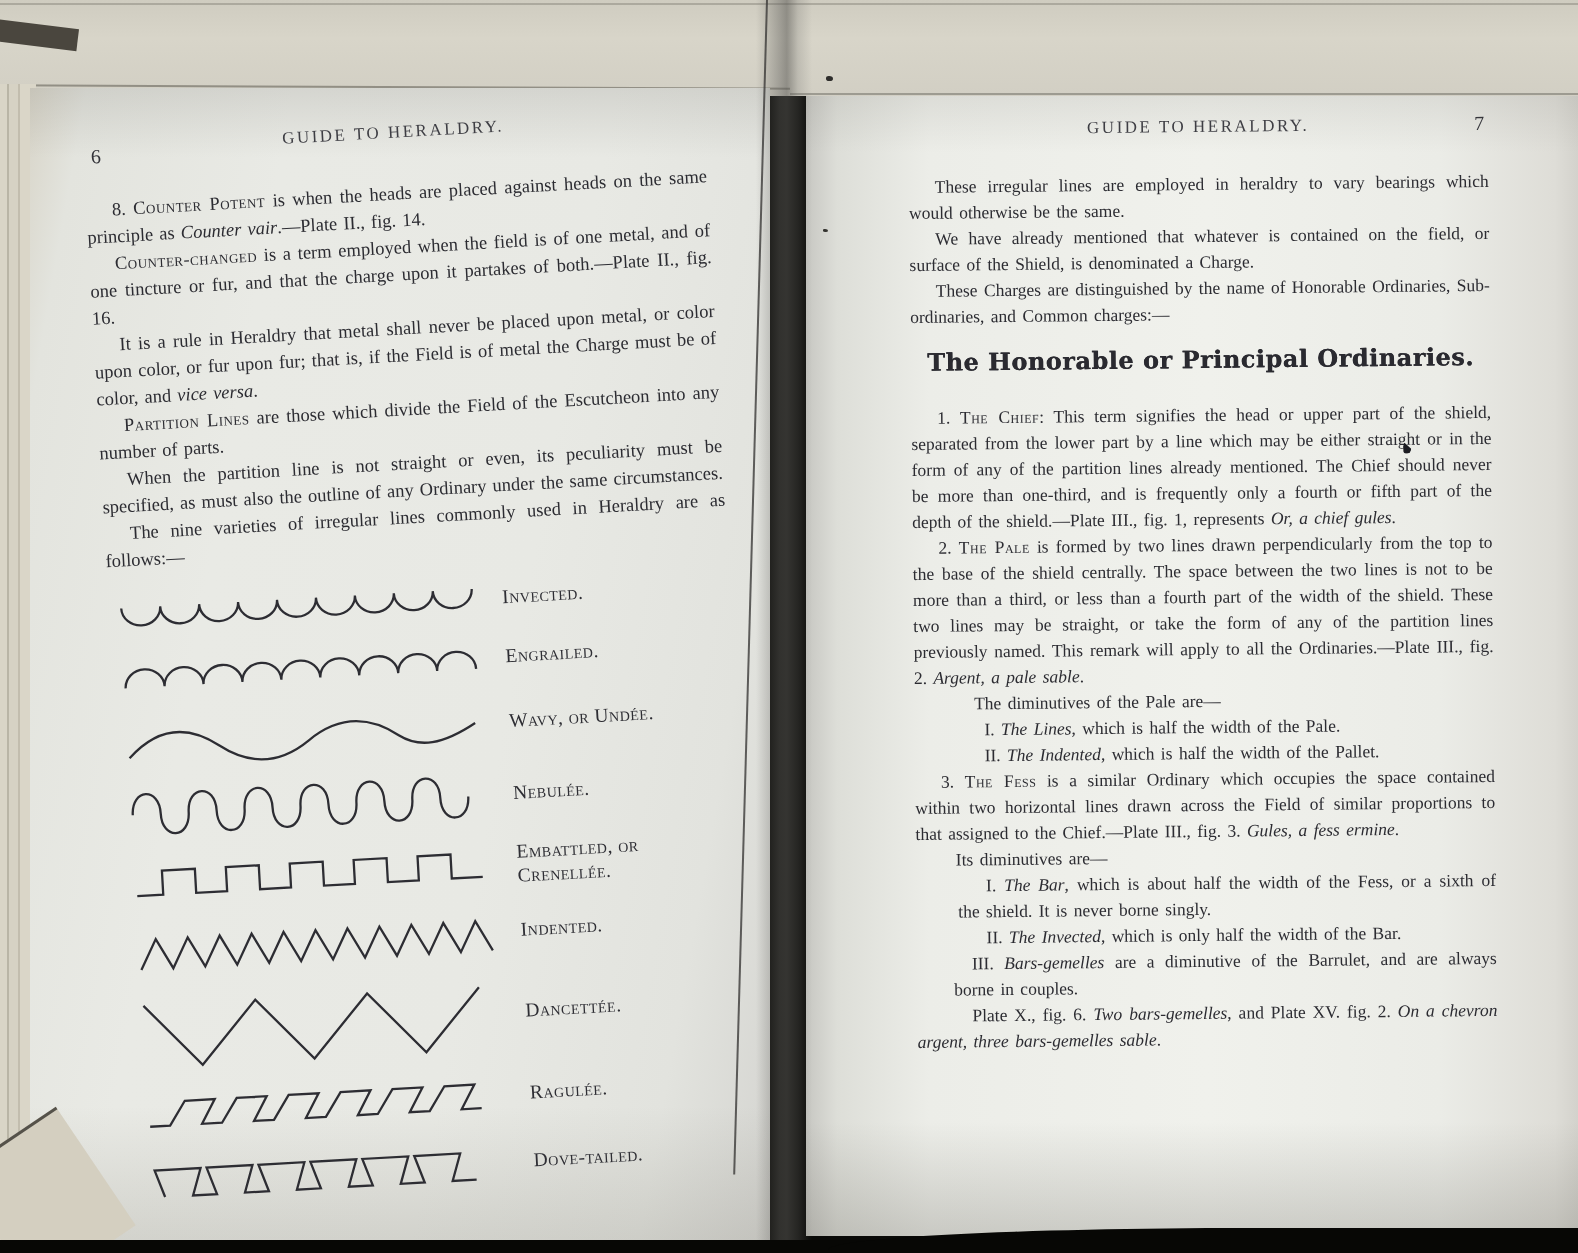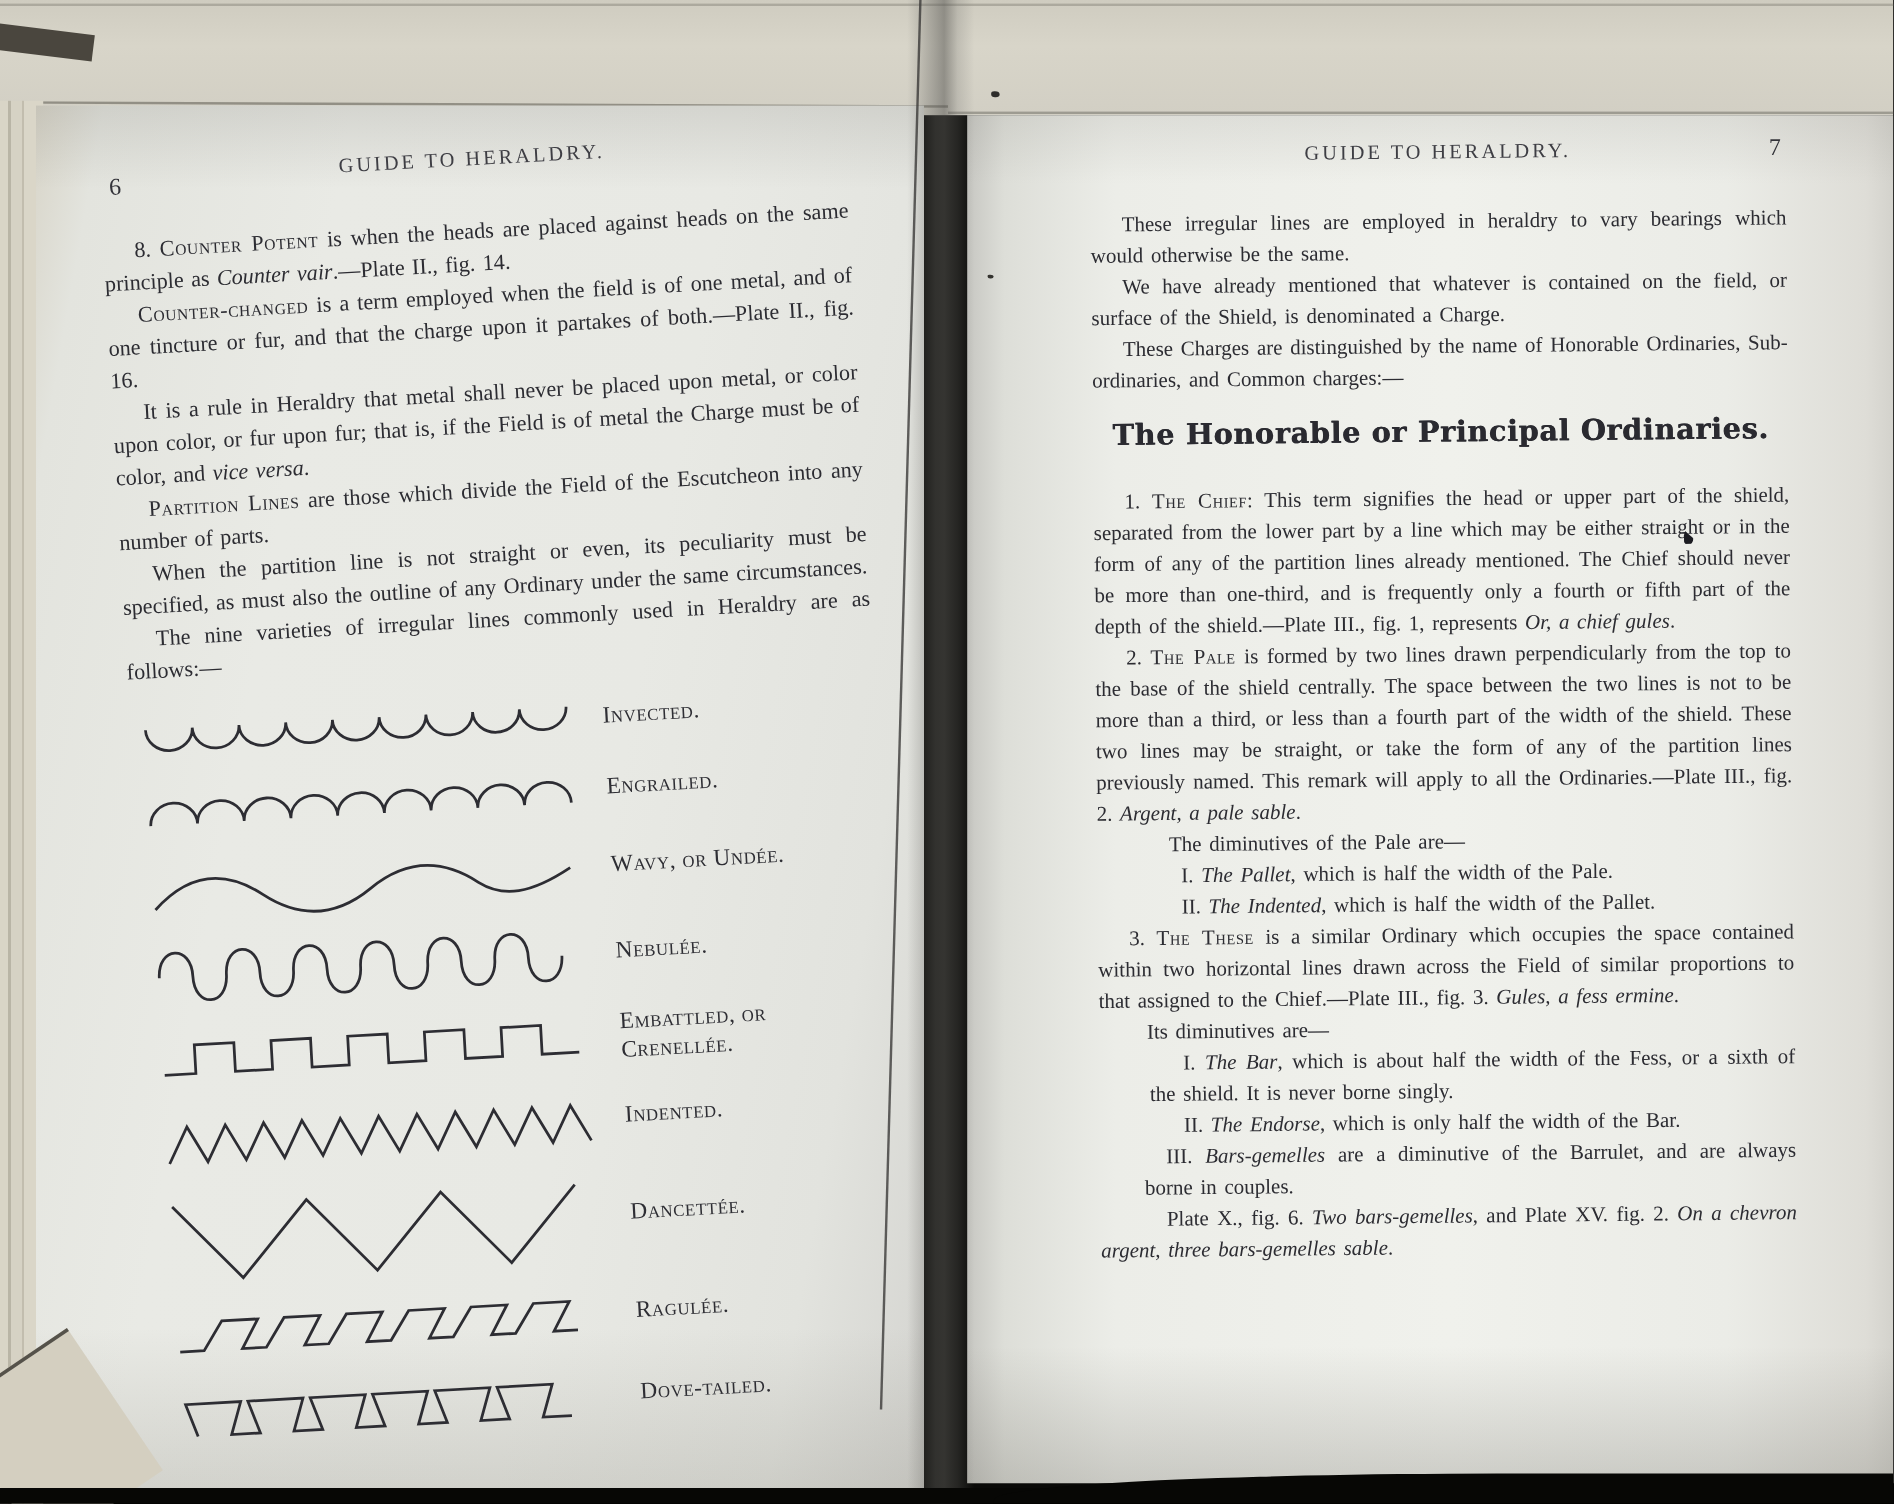--- a/index.html
+++ b/index.html
@@ -175,25 +175,25 @@
     <div class="paras">
         <p class="indent"><span class="rg">These irregular lines are employed in heraldry to vary bearings which would otherwise be the same.</span></p>
         <p class="indent"><span class="rg">We have already mentioned that whatever is contained on the field, or surface of the Shield, is denominated a Charge.</span></p>
         <p class="indent"><span class="rg">These Charges are distinguished by the name of Honorable Ordinaries, Sub-ordinaries, and Common charges:—</span></p>
       </div>
     <div class="section-heading">The Honorable or Principal Ordinaries.</div>
     <div class="paras">
         <p class="indent"><span class="rg">1. </span><span class="sc">The Chief</span><span class="rg">: This term signifies the head or upper part of the shield, separated from the lower part by a line which may be either straight or in the form of any of the partition lines already mentioned.  The Chief should never be more than one-third, and is frequently only a fourth or fifth part of the depth of the shield.—Plate III., fig. 1, represents </span><span class="it">Or, a chief gules</span><span class="rg">.</span></p>
         <p class="indent"><span class="rg">2. </span><span class="sc">The Pale</span><span class="rg"> is formed by two lines drawn perpendicularly from the top to the base of the shield centrally.  The space between the two lines is not to be more than a third, or less than a fourth part of the width of the shield.  These two lines may be straight, or take the form of any of the partition lines previously named.  This remark will apply to all the Ordinaries.—Plate III., fig. 2.  </span><span class="it">Argent, a pale sable</span><span class="rg">.</span></p>
         <p class="sub60"><span class="rg">The diminutives of the Pale are—</span></p>
-        <p class="hang"><span class="rg">I. </span><span class="it">The Pallet</span><span class="rg">, which is half the width of the Pale.</span></p>
+        <p class="hang"><span class="rg">I. </span><span class="it">The Lines</span><span class="rg">, which is half the width of the Pale.</span></p>
         <p class="hang"><span class="rg">II. </span><span class="it">The Indented</span><span class="rg">, which is half the width of the Pallet.</span></p>
-        <p class="indent"><span class="rg">3. </span><span class="sc">The These</span><span class="rg"> is a similar Ordinary which occupies the space contained within two horizontal lines drawn across the Field of similar proportions to that assigned to the Chief.—Plate III., fig. 3.  </span><span class="it">Gules, a fess ermine</span><span class="rg">.</span></p>
+        <p class="indent"><span class="rg">3. </span><span class="sc">The Fess</span><span class="rg"> is a similar Ordinary which occupies the space contained within two horizontal lines drawn across the Field of similar proportions to that assigned to the Chief.—Plate III., fig. 3.  </span><span class="it">Gules, a fess ermine</span><span class="rg">.</span></p>
         <p class="sub40"><span class="rg">Its diminutives are—</span></p>
         <p class="hang"><span class="rg">I. </span><span class="it">The Bar</span><span class="rg">, which is about half the width of the Fess, or a sixth of the shield.  It is never borne singly.</span></p>
-        <p class="hang"><span class="rg">II. </span><span class="it">The Endorse</span><span class="rg">, which is only half the width of the Bar.</span></p>
+        <p class="hang"><span class="rg">II. </span><span class="it">The Invected</span><span class="rg">, which is only half the width of the Bar.</span></p>
         <p class="hang2"><span class="rg">III. </span><span class="it">Bars-gemelles</span><span class="rg"> are a diminutive of the Barrulet, and are always borne in couples.</span></p>
         <p class="sub55"><span class="rg">Plate X., fig. 6.  </span><span class="it">Two bars-gemelles</span><span class="rg">, and Plate XV. fig. 2.  </span><span class="it">On a chevron argent, three bars-gemelles sable</span><span class="rg">.</span></p>
       </div>
   </div>
 
   <div class="ink-smudge"></div>
 </div>
 
 </body></html>

